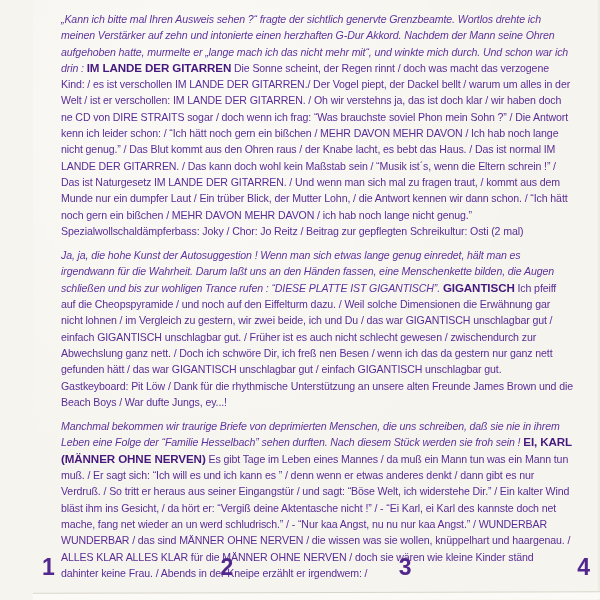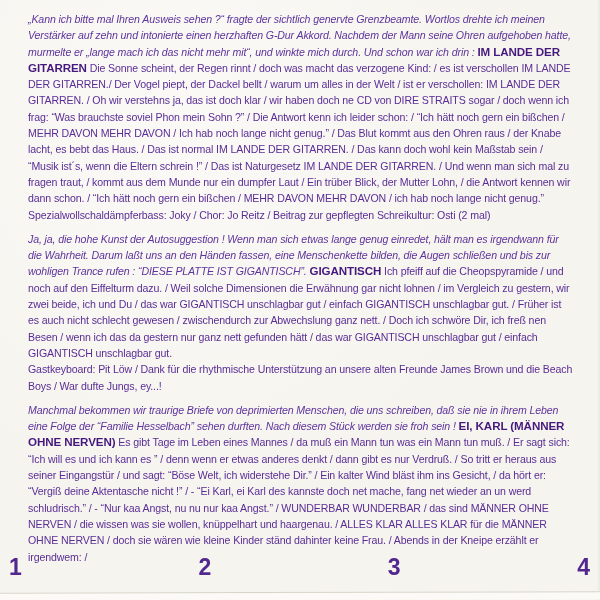--- a/index.html
+++ b/index.html
@@ -11,20 +11,21 @@
     overflow: hidden;
     font-family: "Liberation Sans", sans-serif;
   }
   .booklet {
     position: absolute;
     inset: 0;
     box-sizing: border-box;
     background:
       radial-gradient(ellipse at 30% 20%, rgba(255,255,255,0.5), rgba(255,255,255,0) 60%),
       #f6f4ee;
+    margin-left: 33px;
   }
   .text-area {
     position: absolute;
     top: 11px;
     left: 28px;
     right: 27px;
   }
   .para {
     margin: 0 0 8px 0;
     font-size: 10.6px;

